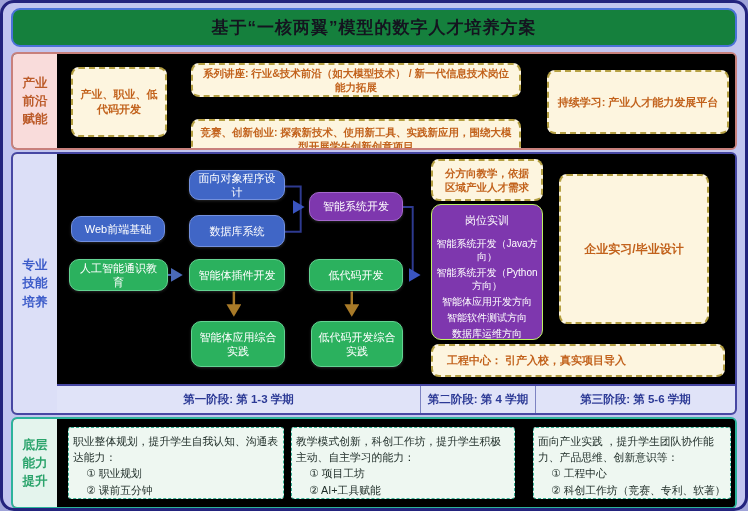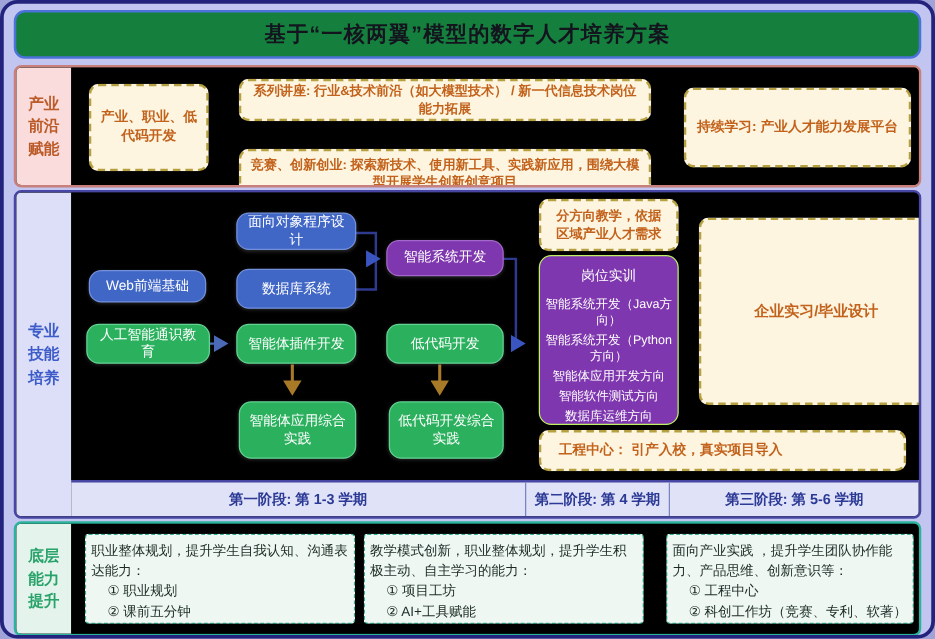--- a/index.html
+++ b/index.html
@@ -130,21 +130,21 @@
 
         <div class="post-box" style="left:374px;top:50px;width:112px;height:136px;">
           <div class="post-title">岗位实训</div>
           <div class="post-item">智能系统开发（Java方向）</div>
           <div class="post-item">智能系统开发（Python方向）</div>
           <div class="post-item">智能体应用开发方向</div>
           <div class="post-item">智能软件测试方向</div>
           <div class="post-item">数据库运维方向</div>
         </div>
 
-        <div class="cream" style="left:502px;top:20px;width:188px;height:150px;font-size:12px;">企业实习/毕业设计</div>
+        <div class="cream" style="left:502px;top:20px;width:150px;height:150px;font-size:12px;">企业实习/毕业设计</div>
         <div class="cream" style="left:374px;top:190px;width:294px;height:33px;justify-content:flex-start;padding-left:14px;text-align:center;">工程中心： 引产入校，真实项目导入</div>
       </div>
 
       <div class="stage-row">
         <div class="stage-cell st1">第一阶段: 第 1-3 学期</div>
         <div class="stage-cell st2">第二阶段: 第 4 学期</div>
         <div class="stage-cell st3">第三阶段: 第 5-6 学期</div>
       </div>
     </div>
   </div>
@@ -155,21 +155,21 @@
     </div>
     <div class="content">
       <div class="dashed-green" style="left:11px;top:8px;width:216px;height:72px;">
         <div>职业整体规划，提升学生自我认知、沟通表达能力：</div>
         <div class="dg-items">
           <div>① 职业规划</div>
           <div>② 课前五分钟</div>
         </div>
       </div>
       <div class="dashed-green" style="left:234px;top:8px;width:224px;height:72px;">
-        <div>教学模式创新，职业整体规划，提升学生积极主动、自主学习的能力：</div>
+        <div>教学模式创新，科创工作坊，提升学生积极主动、自主学习的能力：</div>
         <div class="dg-items">
           <div>① 项目工坊</div>
           <div>② AI+工具赋能</div>
         </div>
       </div>
       <div class="dashed-green" style="left:476px;top:8px;width:198px;height:72px;">
         <div>面向产业实践 ，提升学生团队协作能力、产品思维、创新意识等：</div>
         <div class="dg-items">
           <div>① 工程中心</div>
           <div>② 科创工作坊（竞赛、专利、软著）</div>

